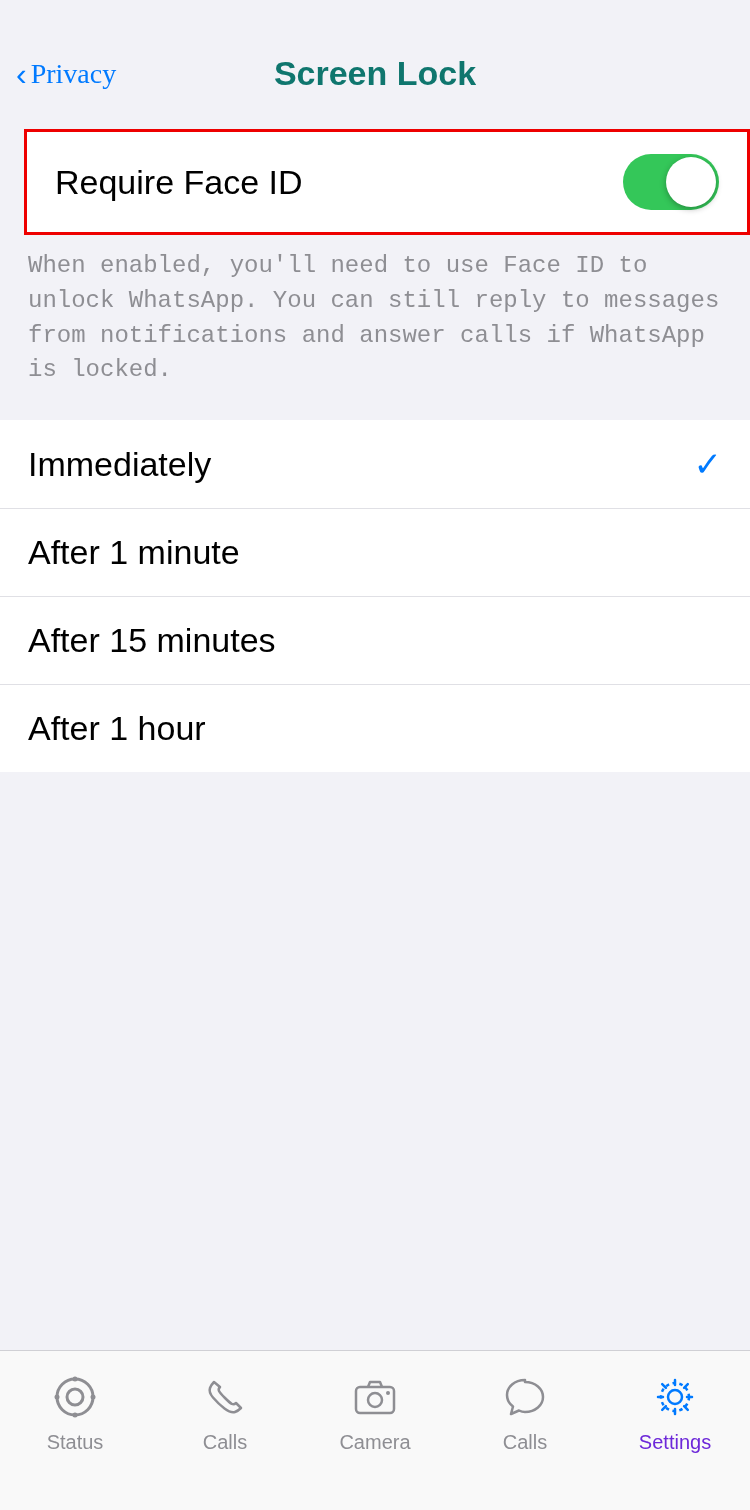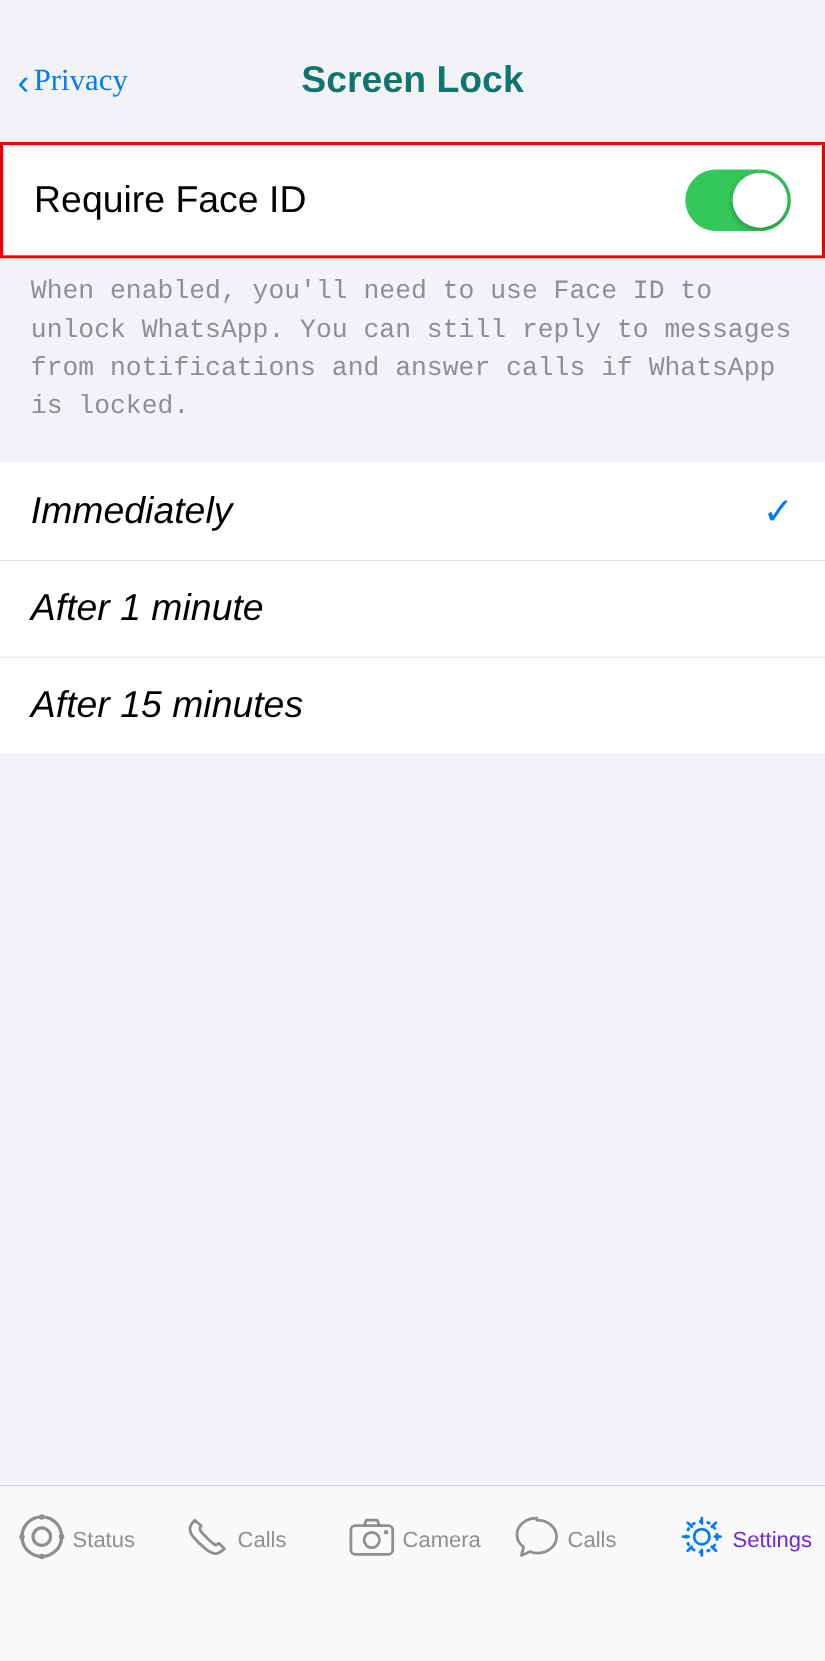--- a/index.html
+++ b/index.html
@@ -52,20 +52,21 @@
       font-weight: 700;
       color: #0f766e;
       text-align: center;
     }
 
     
     .toggle-section {
       margin-top: 20px;
       border: 3.5px solid #e00;
       background: #fff;
+      margin-left: 24px;
     }
 
     .toggle-row {
       display: flex;
       align-items: center;
       justify-content: space-between;
       padding: 22px 28px;
       background: #fff;
     }
 
@@ -124,21 +125,20 @@
     }
 
     .option-row:last-child {
       border-bottom: none;
     }
 
     .option-label {
       font-size: 34px;
       color: #000;
       font-weight: 400;
-      font-style: italic;
     }
 
     .checkmark {
       color: #007aff;
       font-size: 34px;
       font-weight: 500;
     }
 
     
     .empty-area {
@@ -157,21 +157,21 @@
       background: rgba(249,249,249,0.95);
       border-top: 1px solid #d0d0d5;
       display: flex;
       align-items: flex-start;
       justify-content: space-around;
       padding-top: 18px;
     }
 
     .tab-item {
       display: flex;
-      flex-direction: row;
+      flex-direction: column;
       align-items: center;
       cursor: pointer;
       width: 130px;
     }
 
     .tab-icon {
       width: 56px;
       height: 56px;
       margin-bottom: 6px;
       display: flex;
@@ -219,20 +219,23 @@
 <div class="options-section">
   <div class="option-row">
     <span class="option-label">Immediately</span>
     <span class="checkmark">✓</span>
   </div>
   <div class="option-row">
     <span class="option-label">After 1 minute</span>
   </div>
   <div class="option-row">
     <span class="option-label">After 15 minutes</span>
+  </div>
+  <div class="option-row">
+    <span class="option-label">After 1 hour</span>
   </div>
 </div>
 
 <div class="empty-area"></div>
 
 <div class="tab-bar">
 
   <div class="tab-item">
     <div class="tab-icon">
       <svg class="tab-svg" viewBox="0 0 50 50" fill="none" xmlns="http://www.w3.org/2000/svg">

